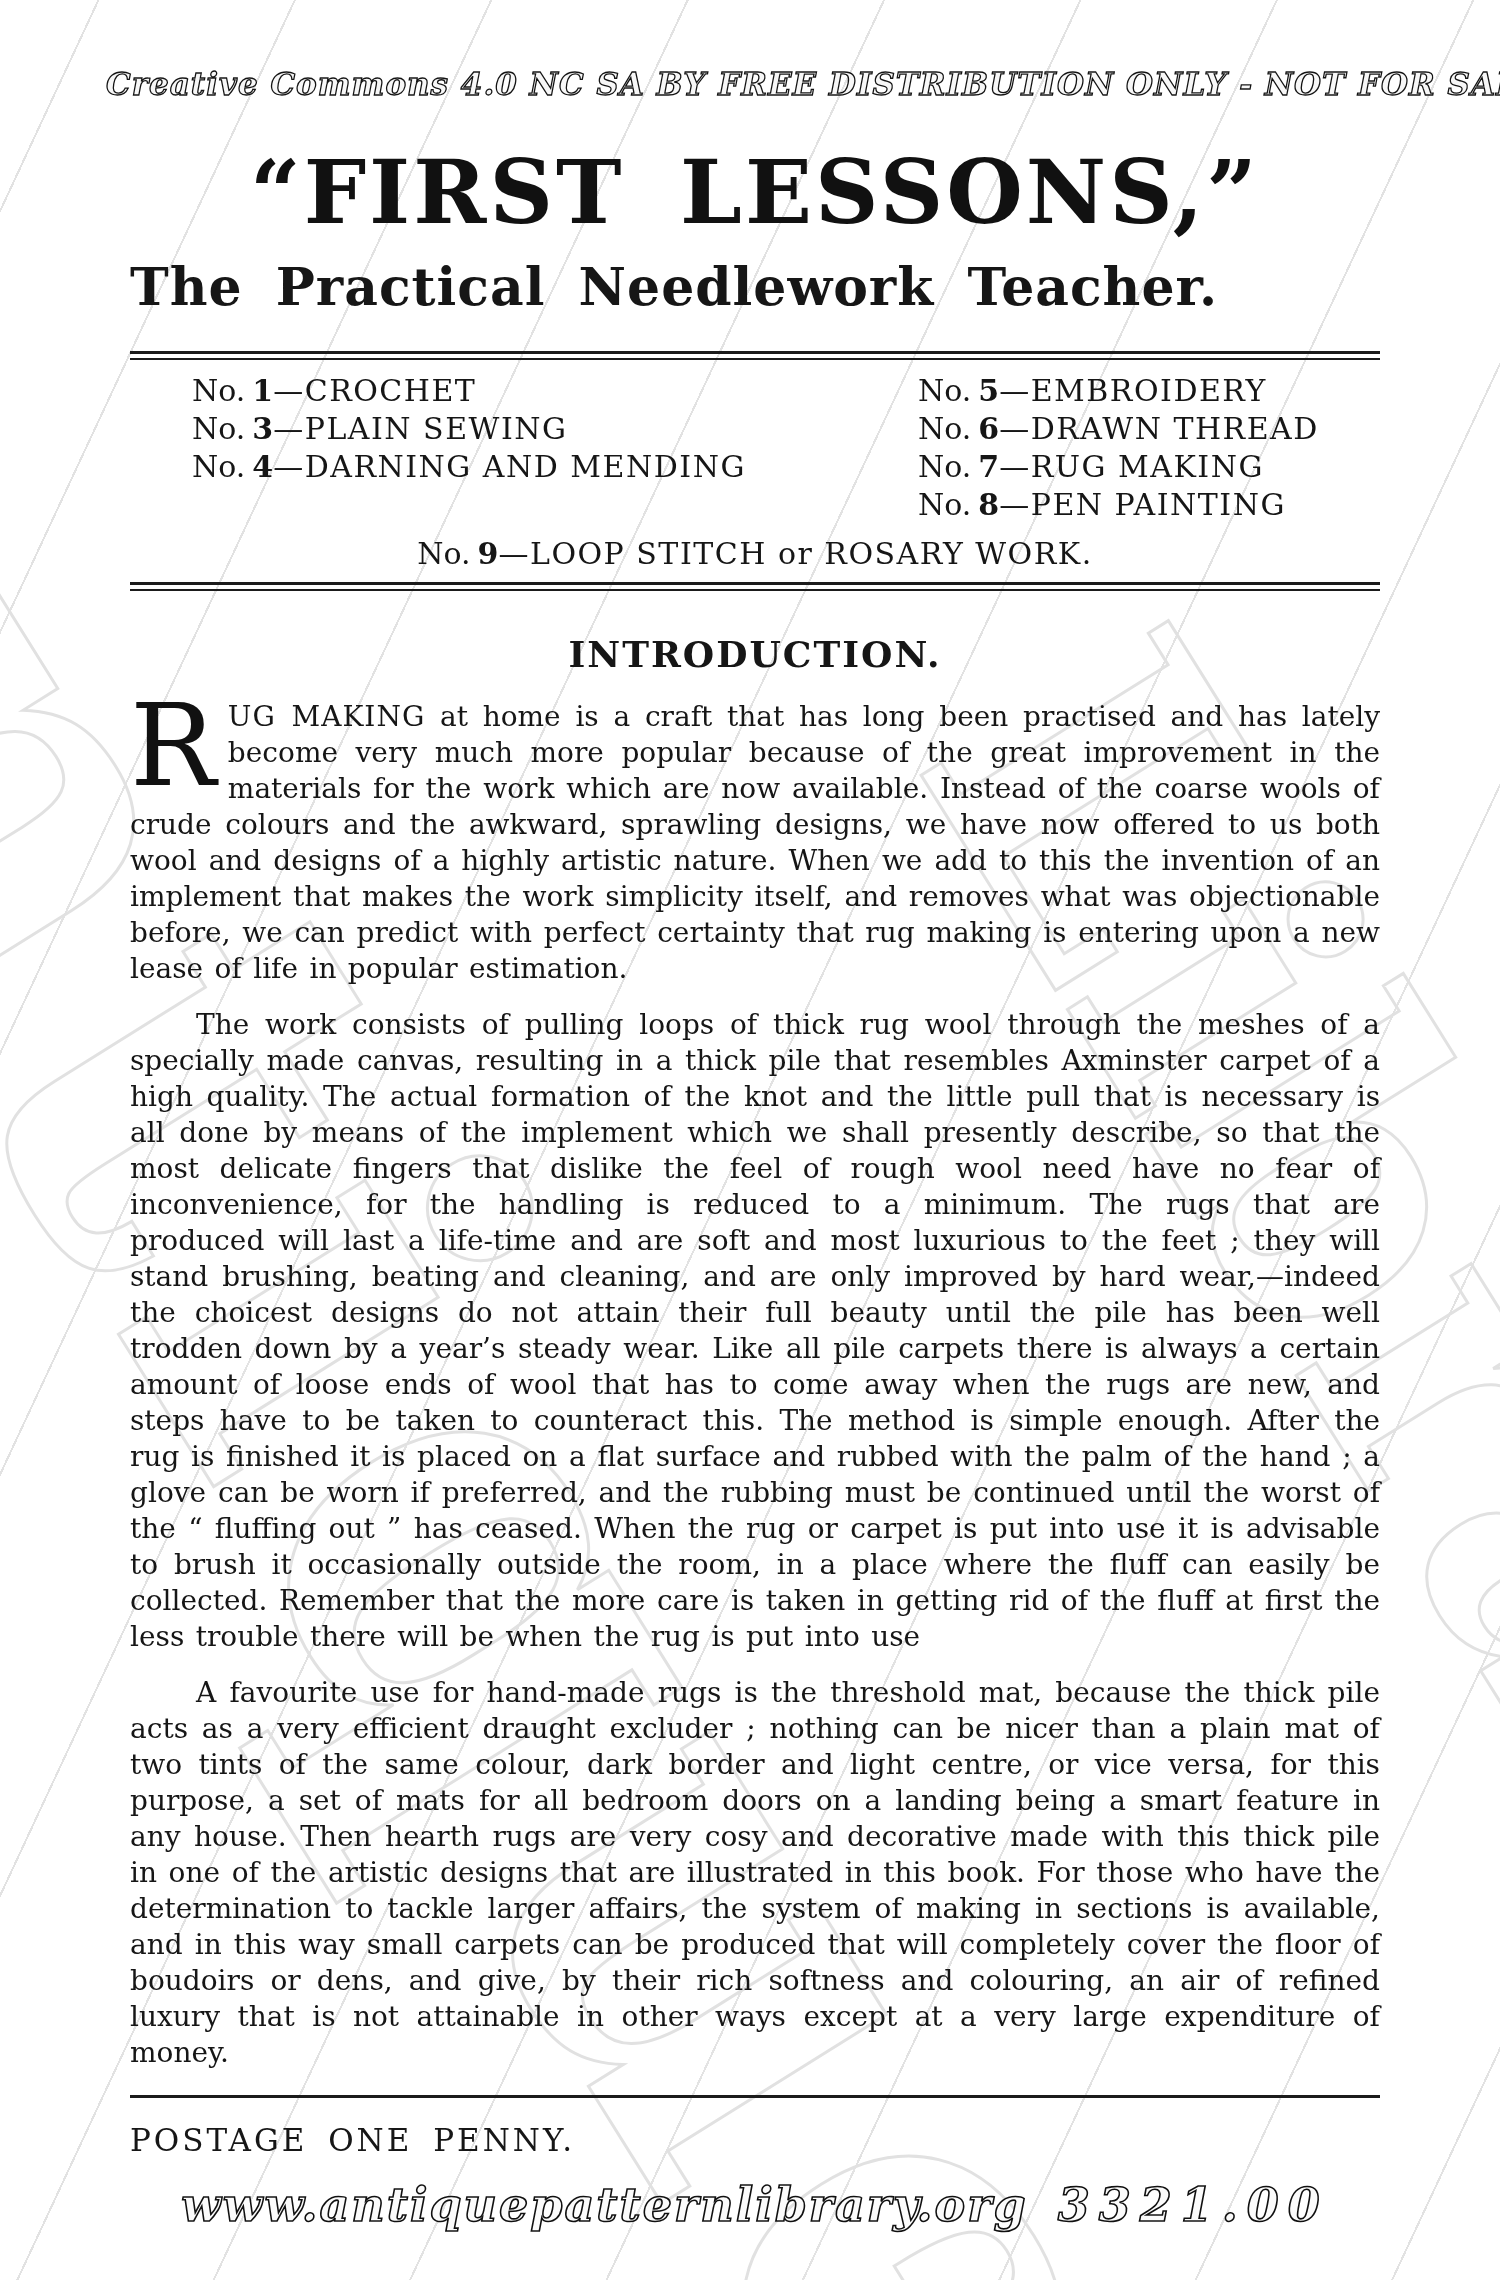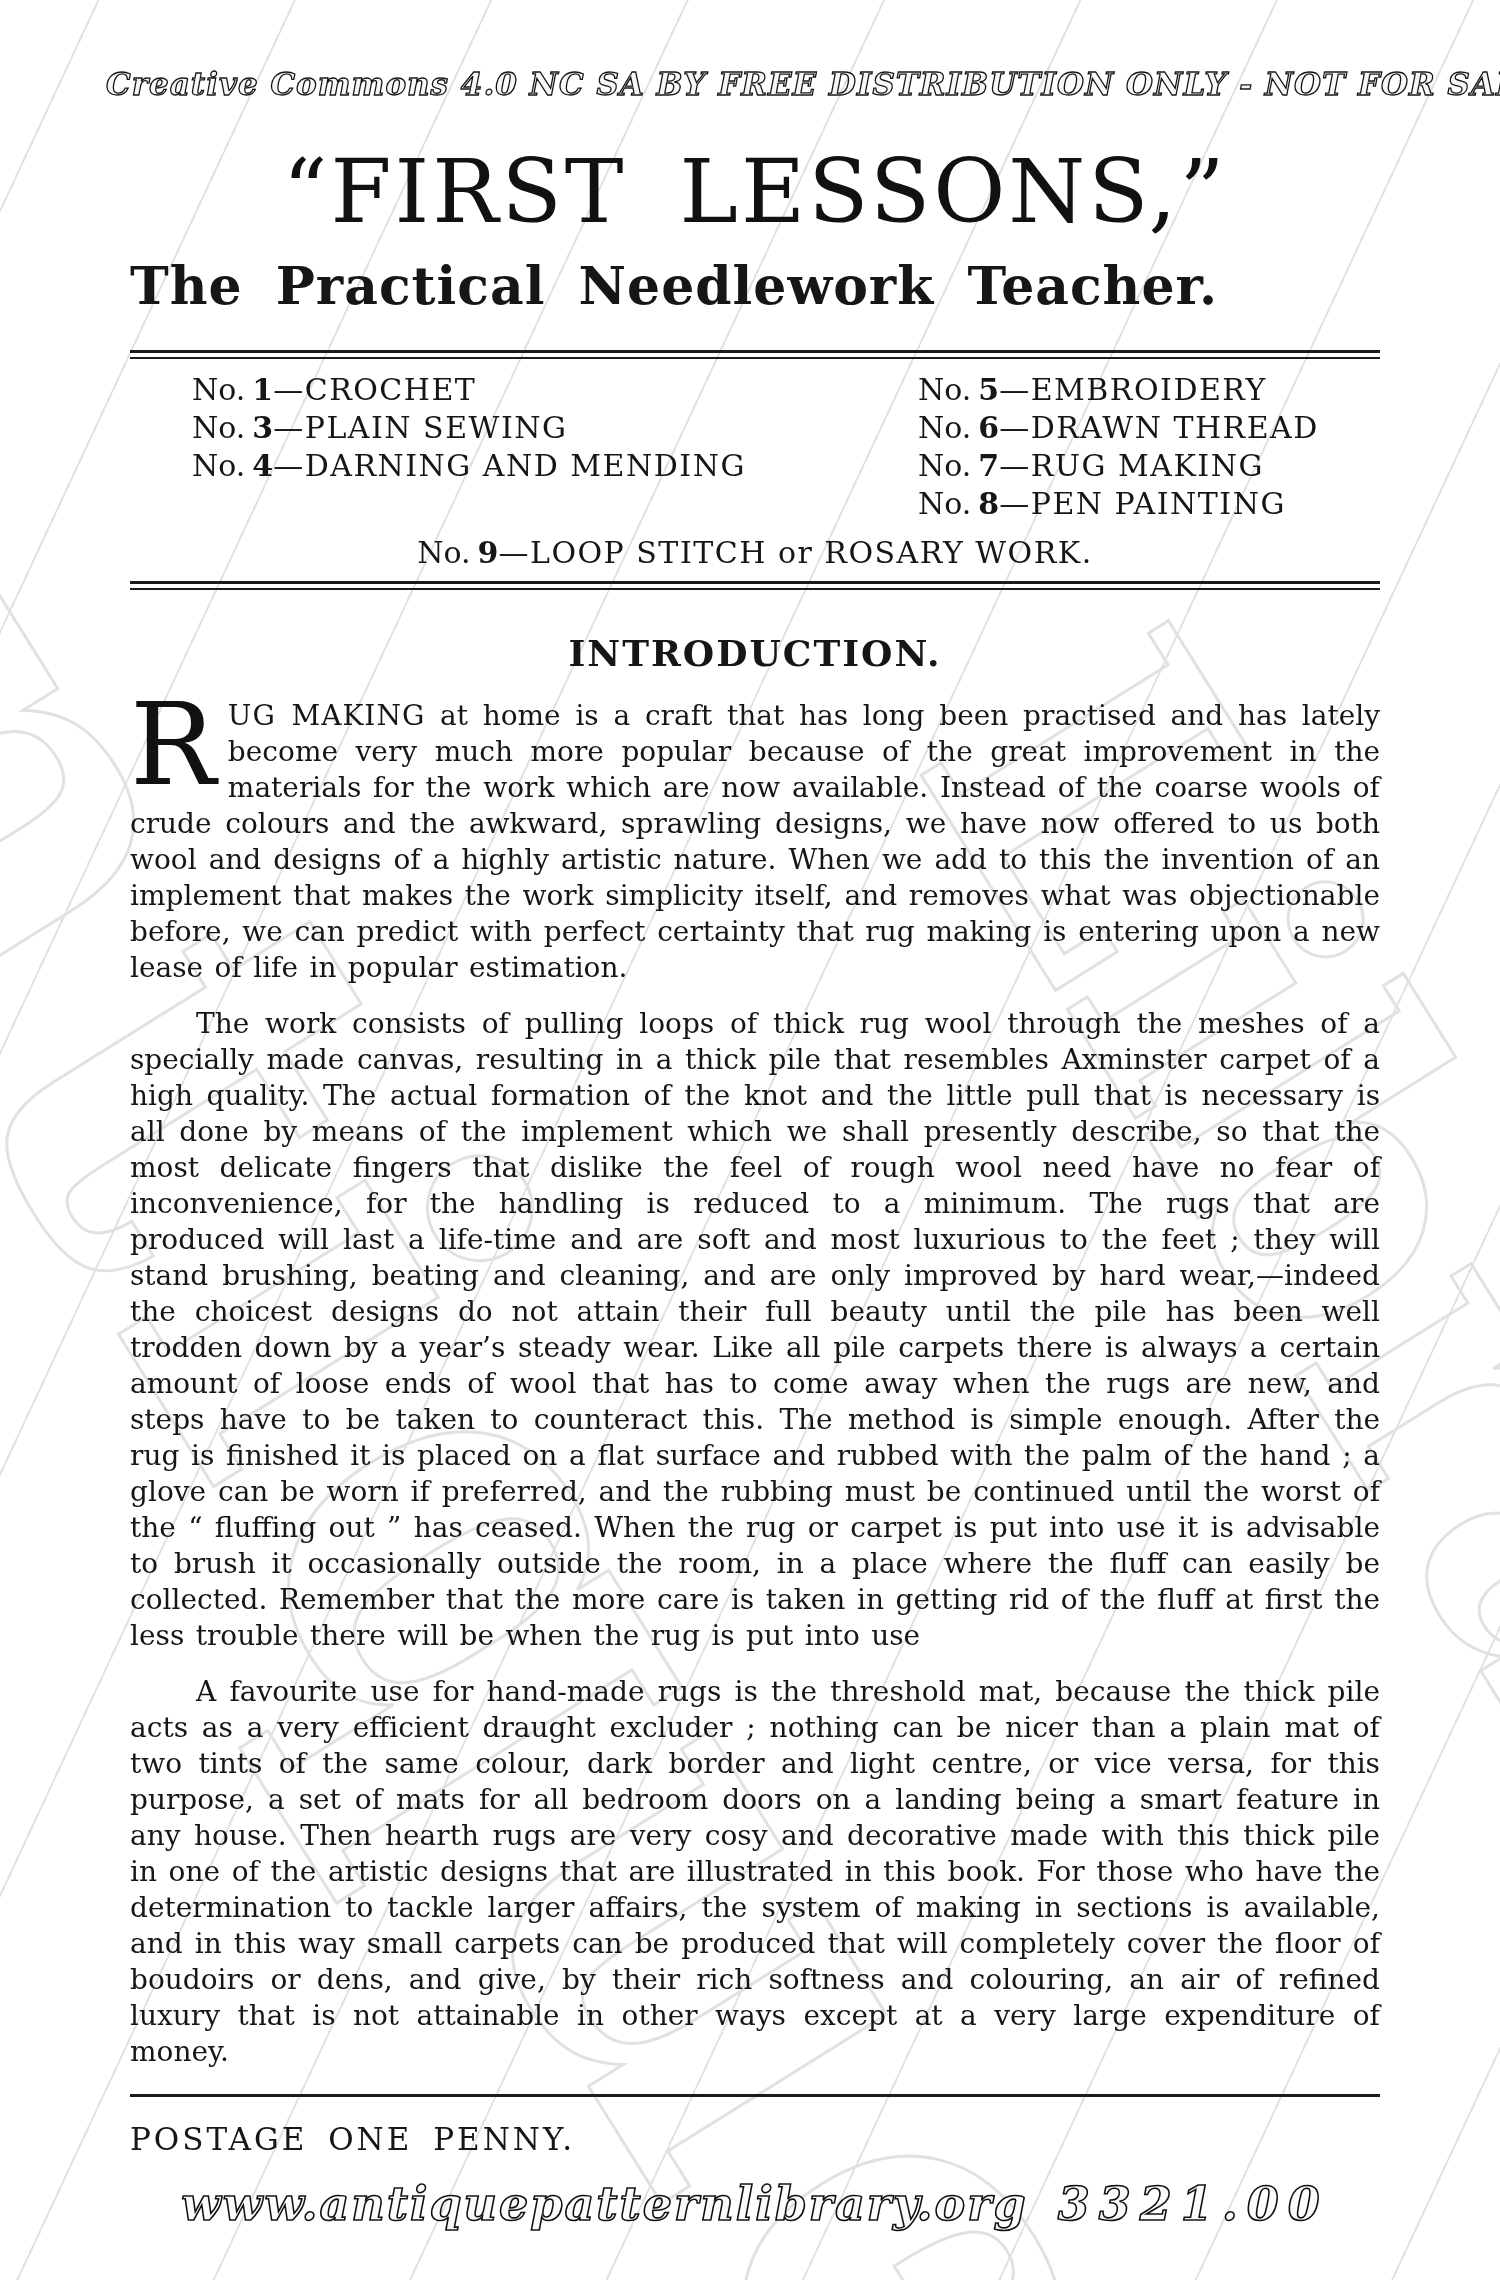--- a/index.html
+++ b/index.html
@@ -29,21 +29,21 @@
   .content { position:relative; z-index:1; padding:0 120px 0 130px; }
 
   .cc-notice {
     margin:66px 0 0 -24px;
     font-style:italic; font-weight:700; font-size:31px; letter-spacing:1px;
     color:#f7f7f7; -webkit-text-stroke:1.3px #131313;
     white-space:nowrap;
   }
   .title {
     text-align:center; margin-top:38px;
-    font-size:88px; font-weight:400; letter-spacing:3px; word-spacing:22px;
+    font-size:88px; font-weight:700; letter-spacing:3px; word-spacing:22px;
     color:#111;
   }
   .subtitle {
     margin-top:12px;
     font-size:52px; font-weight:700; word-spacing:14px; letter-spacing:1px;
   }
   .rule-double {
     margin-top:34px; height:4px;
     border-top:3px solid #1b1b1b; border-bottom:2px solid #1b1b1b;
   }

